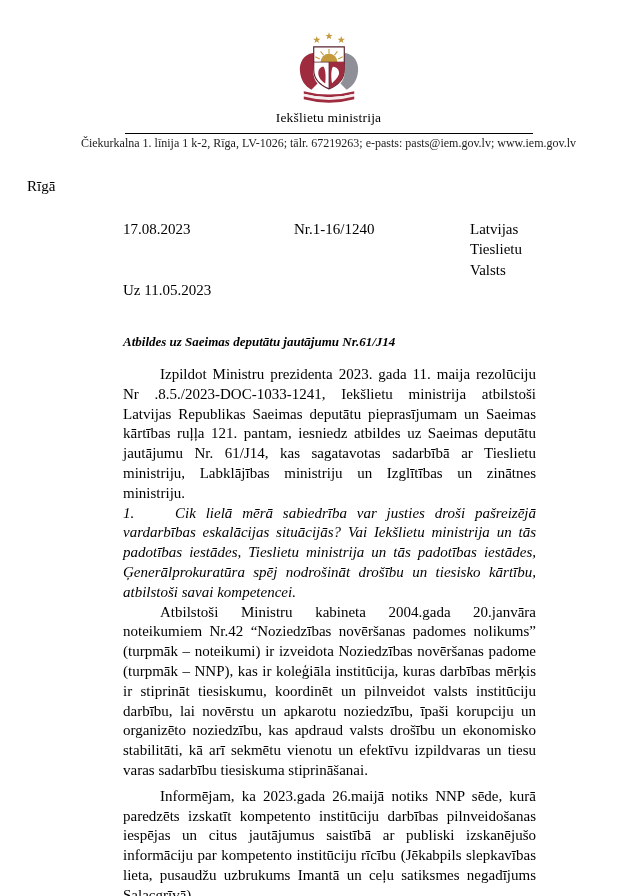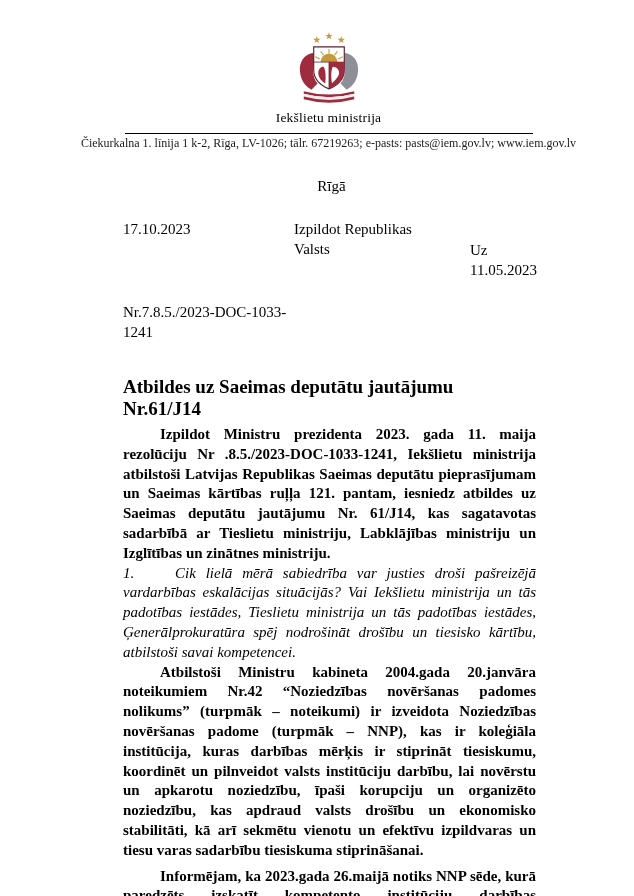--- a/index.html
+++ b/index.html
@@ -10,36 +10,36 @@
     overflow:hidden; margin:0 auto;padding-left:23px;
   }
   
   .letterhead { text-align:center; padding-top:30px; }
   .crest { line-height:0; }
   .crest svg { width:100px; height:78px; }
   .ministry-name { font-size:13.5px; margin-top:2px; letter-spacing:0.2px; }
   .head-rule { width:408px; margin:7px auto 2px auto; border-top:1px solid #000; }
   .contact-line { font-size:12px; color:#1a1a1a; }
   
-  .place-line { text-align:center; font-size:15px; margin-top:27px;margin-left:6px; }
+  .place-line { font-size:15px; margin-top:27px; }
   
   .ref-grid {
     display:grid;
     grid-template-columns:171px 176px auto;
     margin:24px 74px 0 96px;
     font-size:15px; line-height:1.35;
   }
   .rg-cell { text-align:left; }
   .kanceleja { margin-top:17px; }
-  .row2 { margin-top:21px; }
+  .row2 { }
   
   .body-block { margin:0 94px 0 96px; }
-  .doc-title { font-size:19px; font-weight:bold; margin-top:34px; margin-bottom:5px; }
+  .doc-title { font-size:13px; font-weight:bold; margin-top:34px; margin-bottom:15px;font-style:italic; }
   .para { font-size:15px; line-height:1.32; text-align:justify; }
-  .indent { text-indent:37px;font-weight:bold; }
+  .indent { text-indent:37px; }
   .question { font-weight:normal; font-style:italic; }
   .q-num { display:inline-block; width:52px; font-style:italic; }
   .gap-small { margin-top:6px; }
 </style>
 </head>
 <body>
 
 <div class="page">
 
   <div class="letterhead">
@@ -82,27 +82,27 @@
       </svg>
     </div>
     <div class="ministry-name">Iekšlietu ministrija</div>
     <div class="head-rule"></div>
     <div class="contact-line">Čiekurkalna 1. līnija 1 k-2, Rīga, LV-1026; tālr. 67219263; e-pasts: pasts@iem.gov.lv; www.iem.gov.lv</div>
   </div>
 
   <div class="place-line">Rīgā</div>
 
   <div class="ref-grid">
-    <div class="rg-cell">17.10.2023</div>
+    <div class="rg-cell">17.08.2023</div>
+    <div class="rg-cell">Nr.1-16/1240</div>
     <div class="rg-cell">
-      <div>Izpildot Republikas</div>
+      <div>Latvijas Tieslietu</div>
       <div>Valsts</div>
     </div>
     <div class="rg-cell row2">Uz 11.05.2023</div>
-    <div class="rg-cell row2">Nr.7.8.5./2023-DOC-1033-1241</div>
     <div class="rg-cell row2"></div>
   </div>
 
   <div class="body-block">
     <div class="doc-title">Atbildes uz Saeimas deputātu jautājumu Nr.61/J14</div>
 
     <p class="para indent">Izpildot Ministru prezidenta 2023. gada 11. maija rezolūciju Nr .8.5./2023-DOC-1033-1241, Iekšlietu ministrija atbilstoši Latvijas Republikas Saeimas deputātu pieprasījumam un Saeimas kārtības ruļļa 121. pantam, iesniedz atbildes uz Saeimas deputātu jautājumu Nr. 61/J14, kas sagatavotas sadarbībā ar Tieslietu ministriju, Labklājības ministriju un Izglītības un zinātnes ministriju.</p>
 
     <p class="para question"><span class="q-num">1.</span><span>Cik lielā mērā sabiedrība var justies droši pašreizējā vardarbības eskalācijas situācijās? Vai Iekšlietu ministrija un tās padotības iestādes, Tieslietu ministrija un tās padotības iestādes, Ģenerālprokuratūra spēj nodrošināt drošību un tiesisko kārtību, atbilstoši savai kompetencei.</span></p>
 

